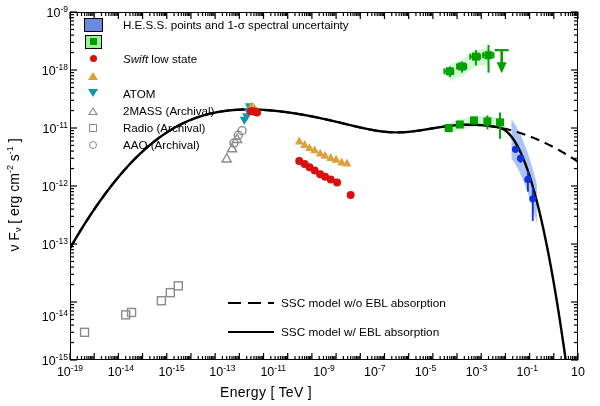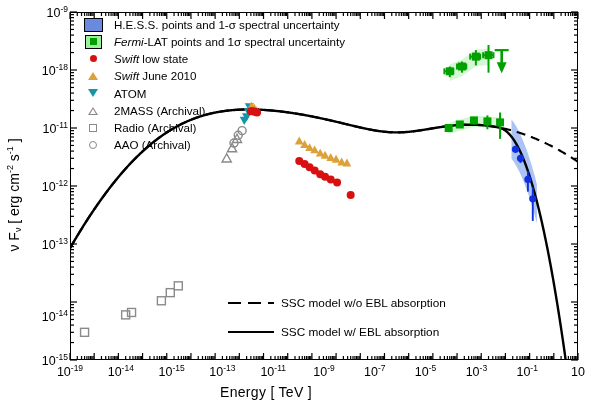--- a/index.html
+++ b/index.html
@@ -27,21 +27,21 @@
   .ytitle{position:absolute;left:-86px;top:186px;width:200px;text-align:center;
           font-size:14px;transform:rotate(-90deg);white-space:nowrap;}
   .ytitle sup{font-size:9px;vertical-align:super;}
   .ytitle sub{font-size:9px;vertical-align:-.25em;}
 
   
   .legend{position:absolute;left:82px;top:16px;font-size:11.6px;line-height:1;}
   .lrow{display:flex;align-items:center;height:17.2px;white-space:nowrap;}
   .lmark{width:22px;display:flex;align-items:center;justify-content:center;
          flex:0 0 22px;}
-  .ltext{padding-left:10px;}
+  .ltext{padding-left:19px;}
   .ital{font-style:italic;}
 
   .sw-hess{width:17px;height:12px;background:#6a8ae0;border:1.3px solid #000;}
   .sw-fermi{width:15px;height:12px;background:#9ef09e;border:1.3px solid #000;
             display:flex;align-items:center;justify-content:center;}
   .sw-fermi i{display:block;width:7px;height:7px;background:#00a000;}
   .dot-red{width:7px;height:7px;border-radius:50%;background:#d81010;}
   .tri-up-or{width:0;height:0;border-left:5px solid transparent;
              border-right:5px solid transparent;border-bottom:8px solid #dca13a;}
   .tri-dn-tl{width:0;height:0;border-left:5px solid transparent;
@@ -697,33 +697,31 @@
           <span class="sw-hess"></span>
         </span>
       <span class="ltext"><span>H.E.S.S.</span><span>   points and 1-σ spectral uncertainty</span></span>
     </div>
     <div class="lrow">
       <span class="lmark">
           <span class="sw-fermi">
             <i></i>
           </span>
         </span>
-      <span class="ltext"><span class="ital">Fermi</span><span>-LAT points and 1σ spectral uncertainty</span></span>
     </div>
     <div class="lrow">
       <span class="lmark">
           <span class="dot-red"></span>
         </span>
       <span class="ltext"><span class="ital">Swift</span><span>   low state</span></span>
     </div>
     <div class="lrow">
       <span class="lmark">
           <span class="tri-up-or"></span>
         </span>
-      <span class="ltext"><span class="ital">Swift</span><span>   June 2010</span></span>
     </div>
     <div class="lrow">
       <span class="lmark">
           <span class="tri-dn-tl"></span>
         </span>
       <span class="ltext">ATOM</span>
     </div>
     <div class="lrow">
       <span class="lmark">
           <span class="tri-open"></span>

